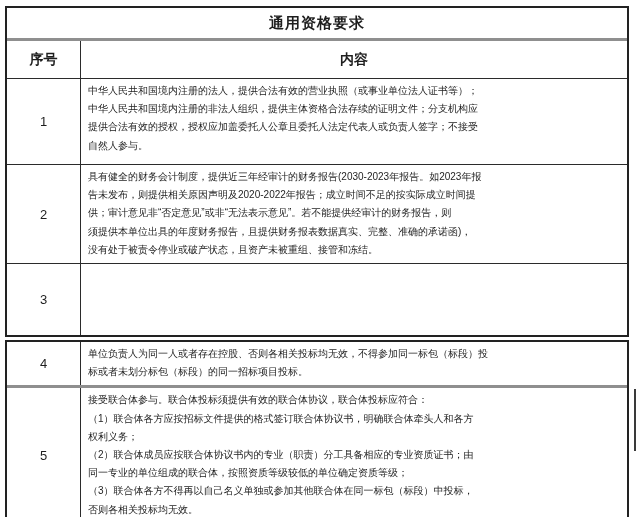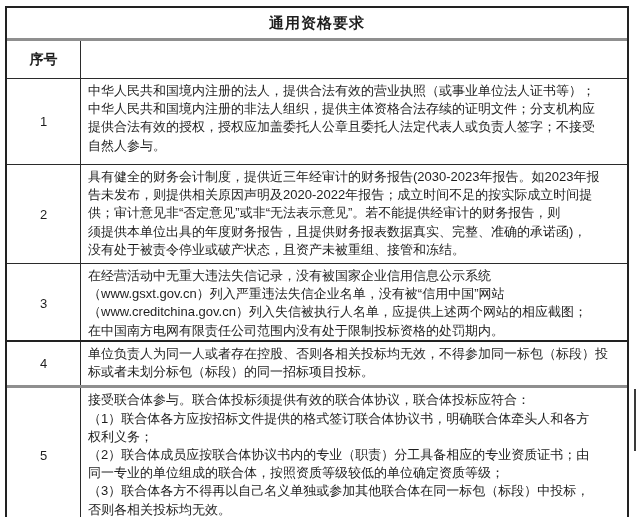--- a/index.html
+++ b/index.html
@@ -51,21 +51,21 @@
     border-right: 1px solid #2b2b2b;
     display: flex;
     align-items: center;
     justify-content: center;
     font-size: 13px;
     box-sizing: border-box;
   }
   .content-cell {
     flex: 1 1 auto;
     padding: 3px 6px 4px 7px;
-    font-size: 13px;
+    font-size: 10px;
     line-height: 18.2px;
     white-space: pre-wrap;
     box-sizing: border-box;
   }
   .header-row { min-height: 37px; }
   .header-row .no-cell,
   .header-row .content-cell {
     font-weight: bold;
     font-size: 14px;
     display: flex;
@@ -92,20 +92,21 @@
 </head>
 <body>
 
 <div class="page">
 
   <div class="doc-table table-1">
     <div class="title-row">通用资格要求</div>
 
     <div class="trow header-row first">
       <div class="no-cell">序号</div>
+      <div class="content-cell">内容</div>
     </div>
 
     <div class="trow row-1">
       <div class="no-cell">1</div>
       <div class="content-cell">中华人民共和国境内注册的法人，提供合法有效的营业执照（或事业单位法人证书等）；
 中华人民共和国境内注册的非法人组织，提供主体资格合法存续的证明文件；分支机构应
 提供合法有效的授权，授权应加盖委托人公章且委托人法定代表人或负责人签字；不接受
 自然人参与。</div>
     </div>
 
@@ -113,24 +114,20 @@
       <div class="no-cell">2</div>
       <div class="content-cell">具有健全的财务会计制度，提供近三年经审计的财务报告(2030-2023年报告。如2023年报
 告未发布，则提供相关原因声明及2020-2022年报告；成立时间不足的按实际成立时间提
 供；审计意见非“否定意见”或非“无法表示意见”。若不能提供经审计的财务报告，则
 须提供本单位出具的年度财务报告，且提供财务报表数据真实、完整、准确的承诺函)，
 没有处于被责令停业或破产状态，且资产未被重组、接管和冻结。</div>
     </div>
 
     <div class="trow row-3">
       <div class="no-cell">3</div>
-      <div class="content-cell">在经营活动中无重大违法失信记录，没有被国家企业信用信息公示系统
-（www.gsxt.gov.cn）列入严重违法失信企业名单，没有被“信用中国”网站
-（www.creditchina.gov.cn）列入失信被执行人名单，应提供上述两个网站的相应截图；
-在中国南方电网有限责任公司范围内没有处于限制投标资格的处罚期内。</div>
     </div>
   </div>
 
   <div class="doc-table table-2">
     <div class="trow row-4 first">
       <div class="no-cell">4</div>
       <div class="content-cell">单位负责人为同一人或者存在控股、否则各相关投标均无效，不得参加同一标包（标段）投
 标或者未划分标包（标段）的同一招标项目投标。</div>
     </div>
 

